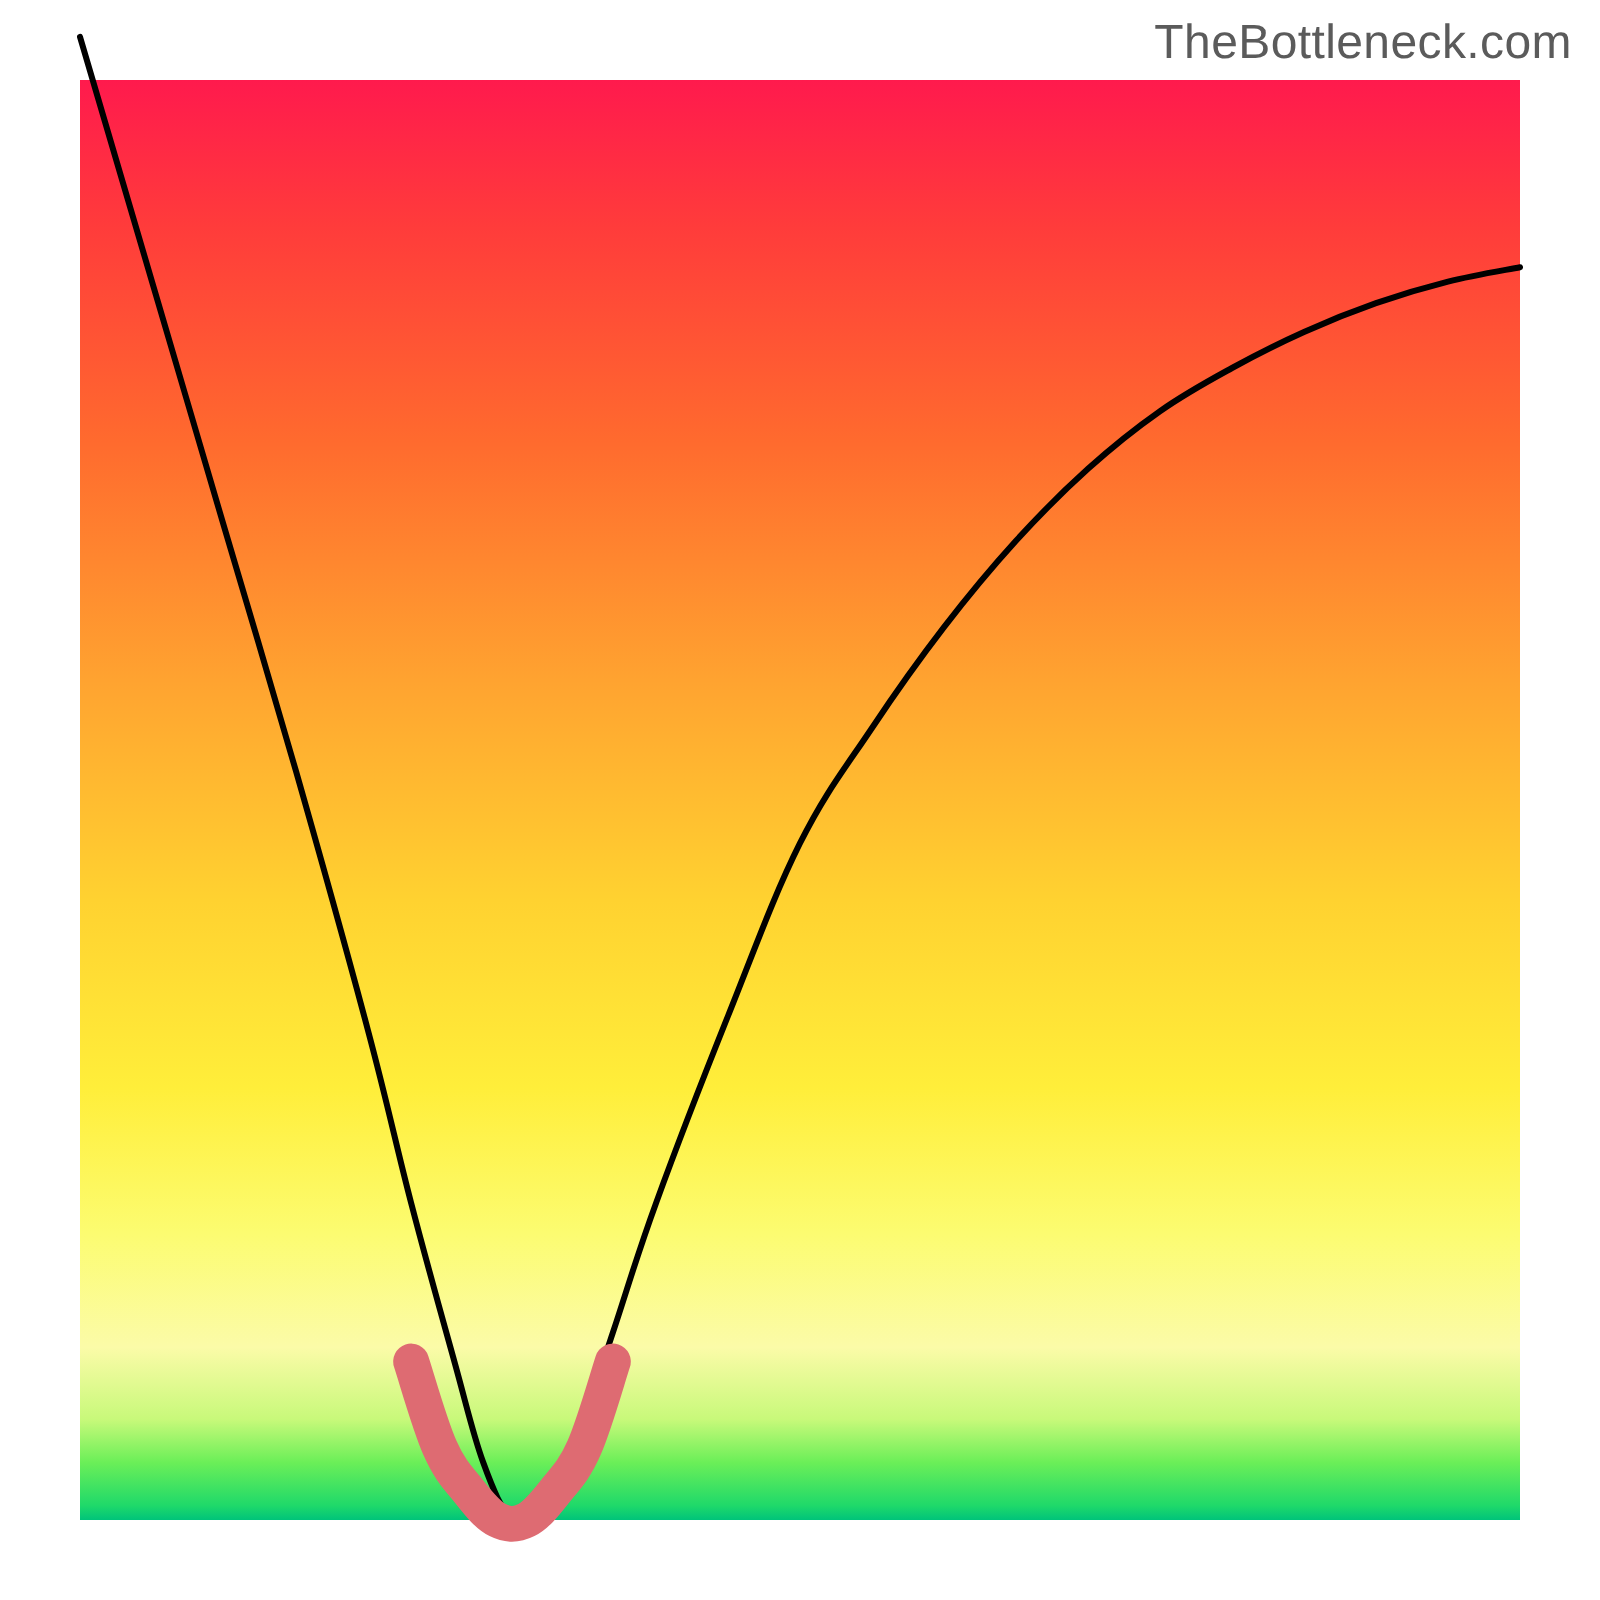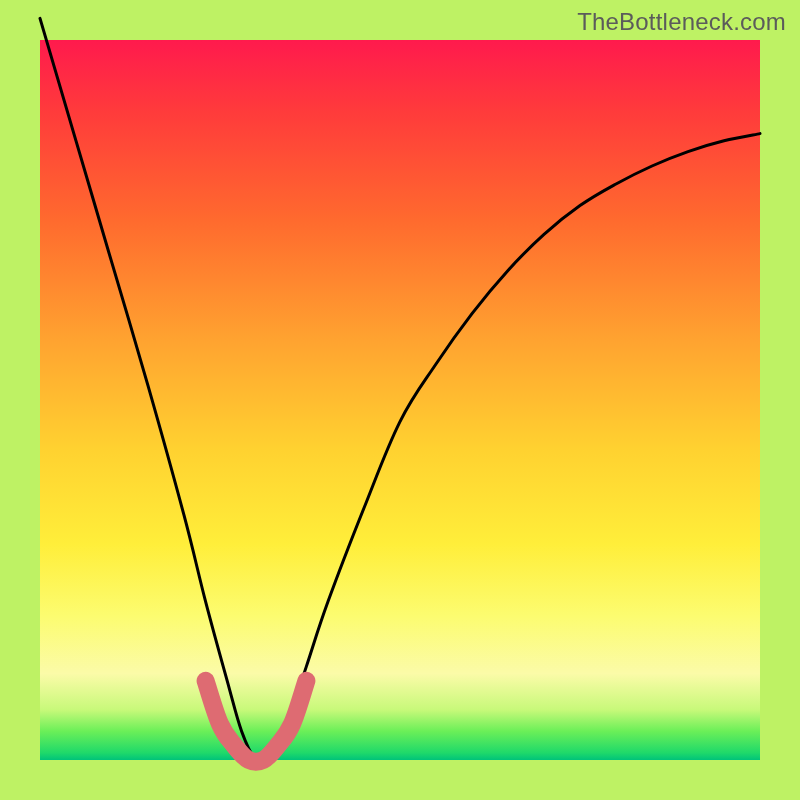--- a/index.html
+++ b/index.html
@@ -10,21 +10,21 @@
     background: #000;
     overflow: hidden;
     font-family: Arial, Helvetica, sans-serif;
   }
   .frame {
     position: absolute;
     left: 0;
     top: 0;
     width: 800px;
     height: 800px;
-    background: #bef264;
+    background: #ffffff;
   }
   .plot {
     position: absolute;
     left: 40px;
     top: 40px;
     width: 720px;
     height: 720px;
     background: linear-gradient(
       to bottom,
       #ff1a4d 0%,

